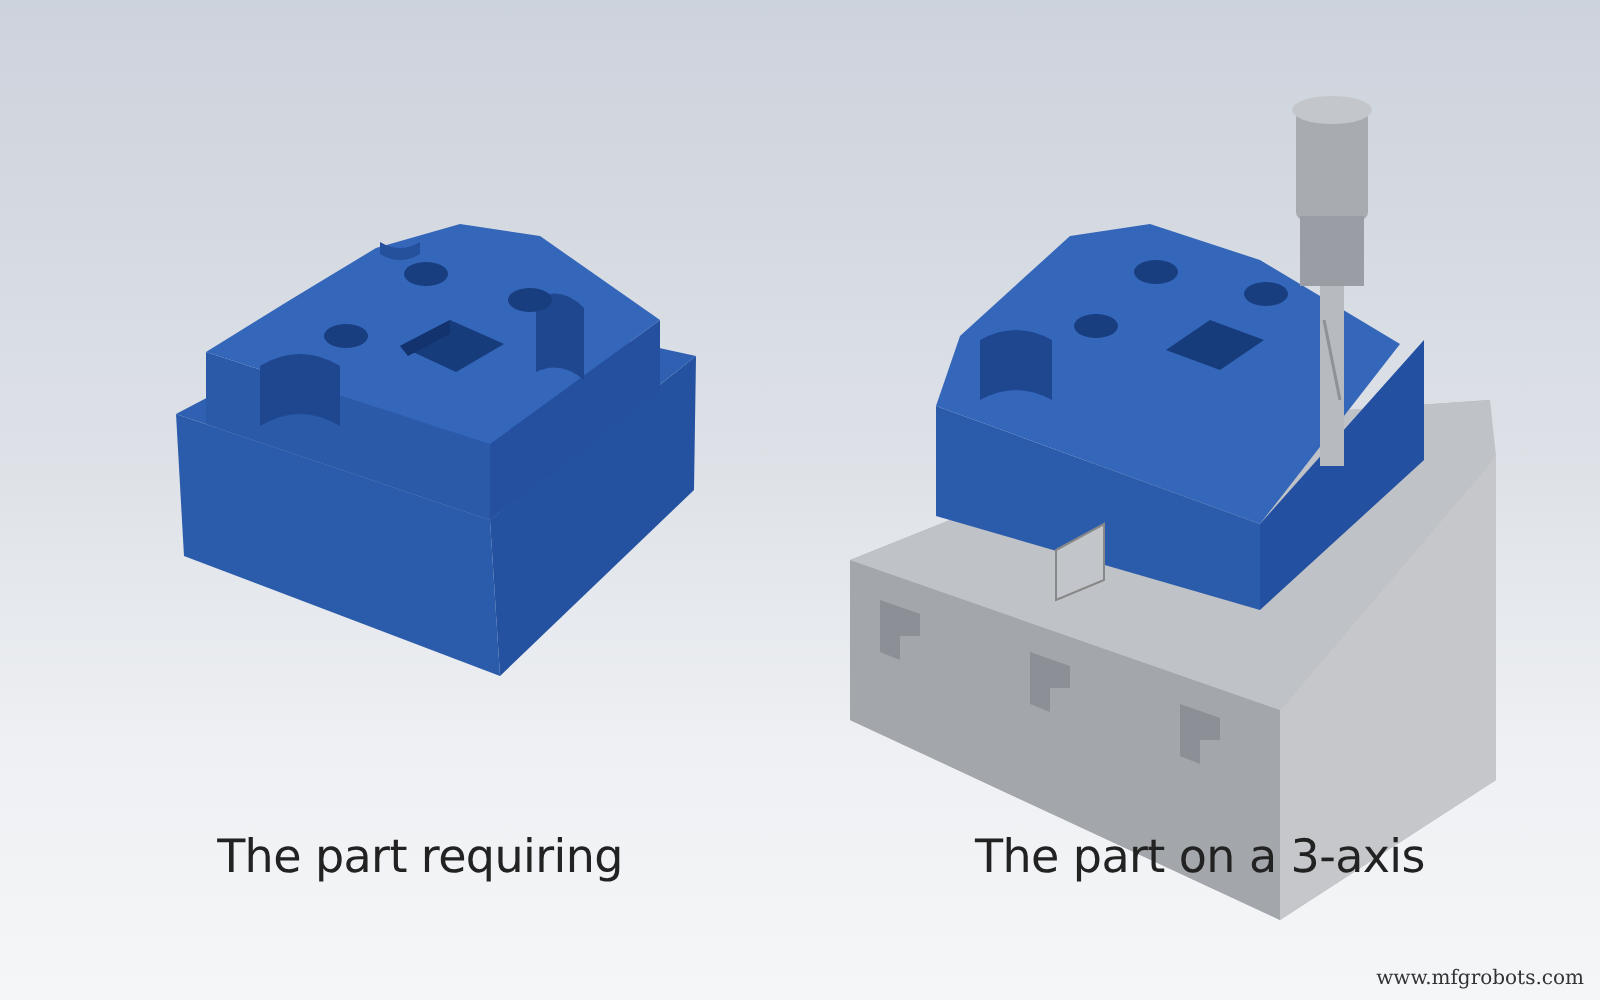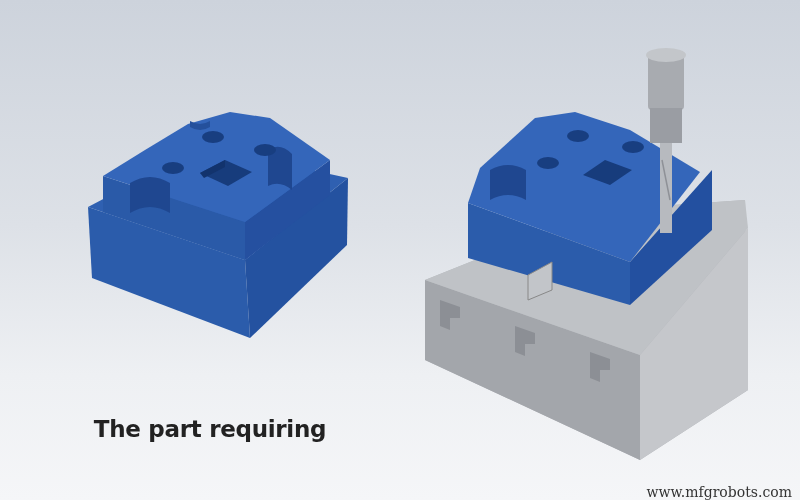--- a/index.html
+++ b/index.html
@@ -1,24 +1,24 @@
 <!DOCTYPE html>
 <html><head>
 <meta charset="utf-8">
 <style>
   html,body{margin:0;padding:0;}
   body{width:800px;height:500px;overflow:hidden;position:relative;
     background:linear-gradient(180deg,#cdd3dc 0%,#dde1e7 45%,#eef0f3 75%,#f5f6f8 100%);
     font-family:"Liberation Sans",sans-serif;}
   .scene{position:absolute;left:0;top:0;width:800px;height:500px;}
   .caption{position:absolute;text-align:center;color:#222;font-size:23px;line-height:27px;
-    font-family:"DejaVu Sans",sans-serif;font-weight:700;letter-spacing:-0.3px;}
+    font-family:"DejaVu Sans",sans-serif;font-weight:400;letter-spacing:-0.3px;}
   .cap-left{left:80px;top:416px;width:260px;}
   .cap-right{left:460px;top:416px;width:280px;}
-  .watermark{position:absolute;right:8px;top:484px;font-size:14px;color:#333;
+  .watermark{position:absolute;right:8px;top:484px;font-size:10px;color:#333;
     font-family:"DejaVu Serif",serif;}
 </style>
 </head>
 <body>
 
 <svg class="scene" viewBox="0 0 800 500" xmlns="http://www.w3.org/2000/svg">
 
   <g>
 
     <polygon points="88,207 245,260 250,338 92,278" fill="#2b5cab"></polygon>
@@ -76,15 +76,16 @@
     <rect x="660" y="143" width="12" height="90" fill="#b7babf"></rect>
     <line x1="662" y1="160" x2="670" y2="200" stroke="#8e9197" stroke-width="1.5"></line>
   </g>
 </svg>
 
 <div class="caption cap-left">
   <div>The part requiring</div>
 </div>
 
 <div class="caption cap-right">
+  <div>The part on a 3-axis</div>
 </div>
 
 <div class="watermark">www.mfgrobots.com</div>
 
 </body></html>

